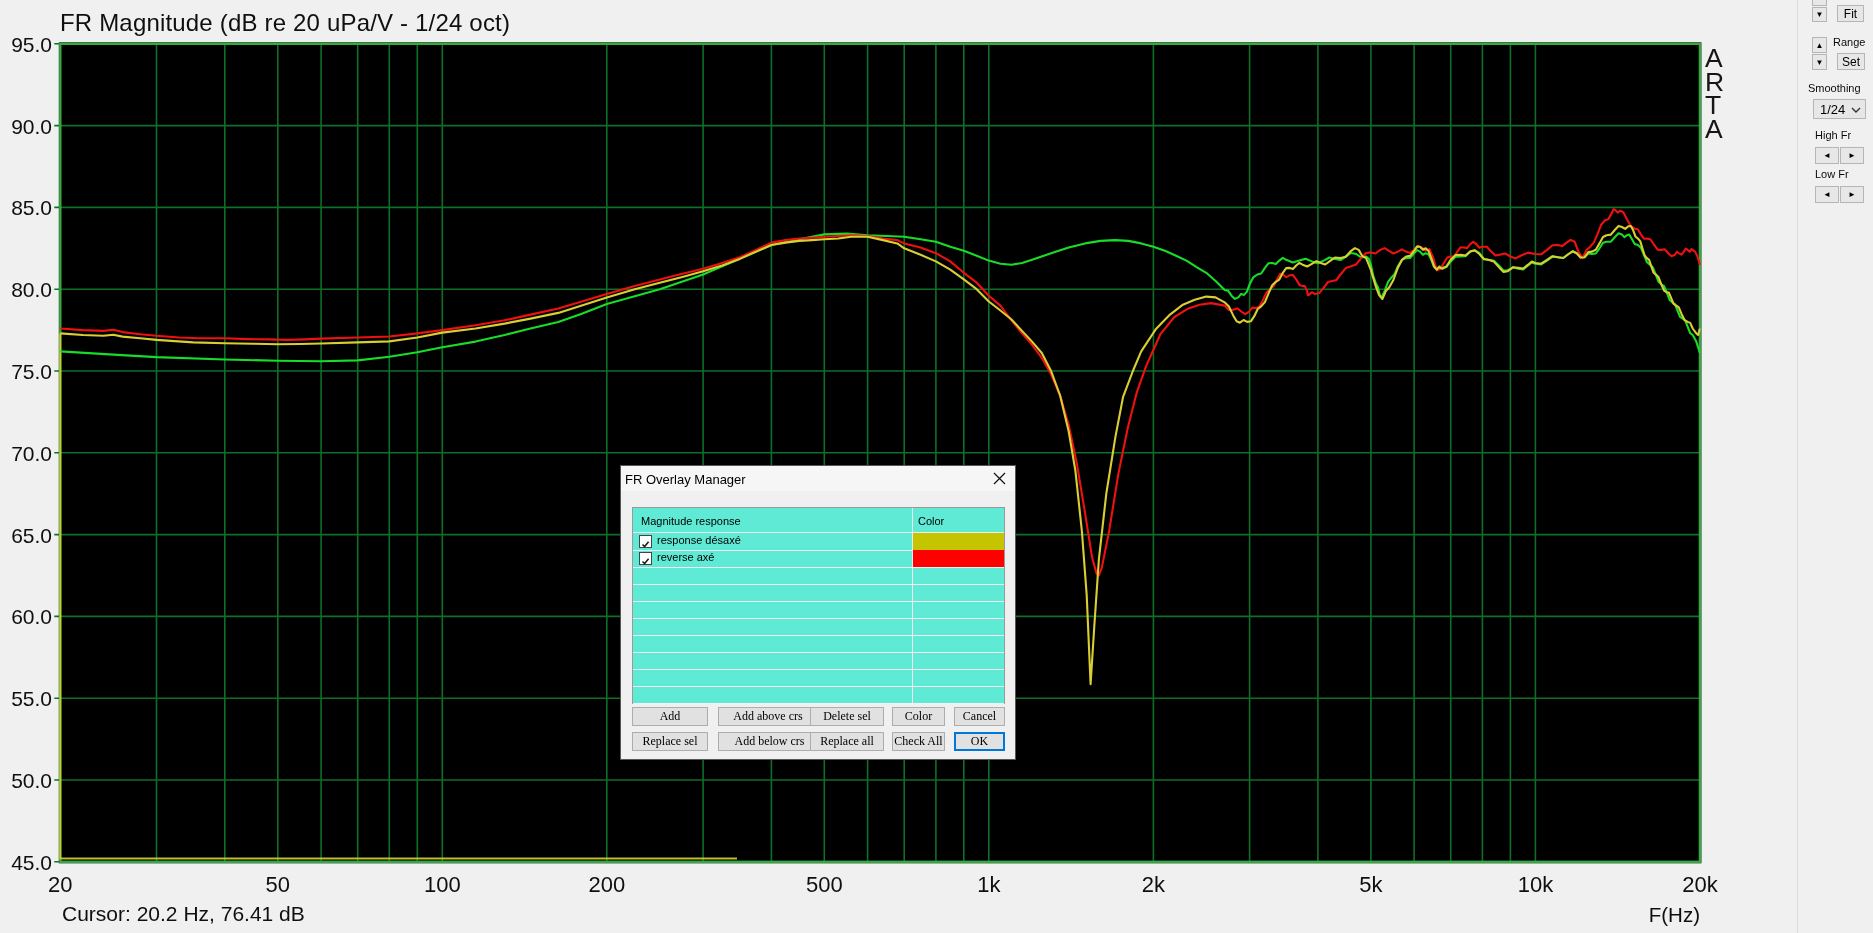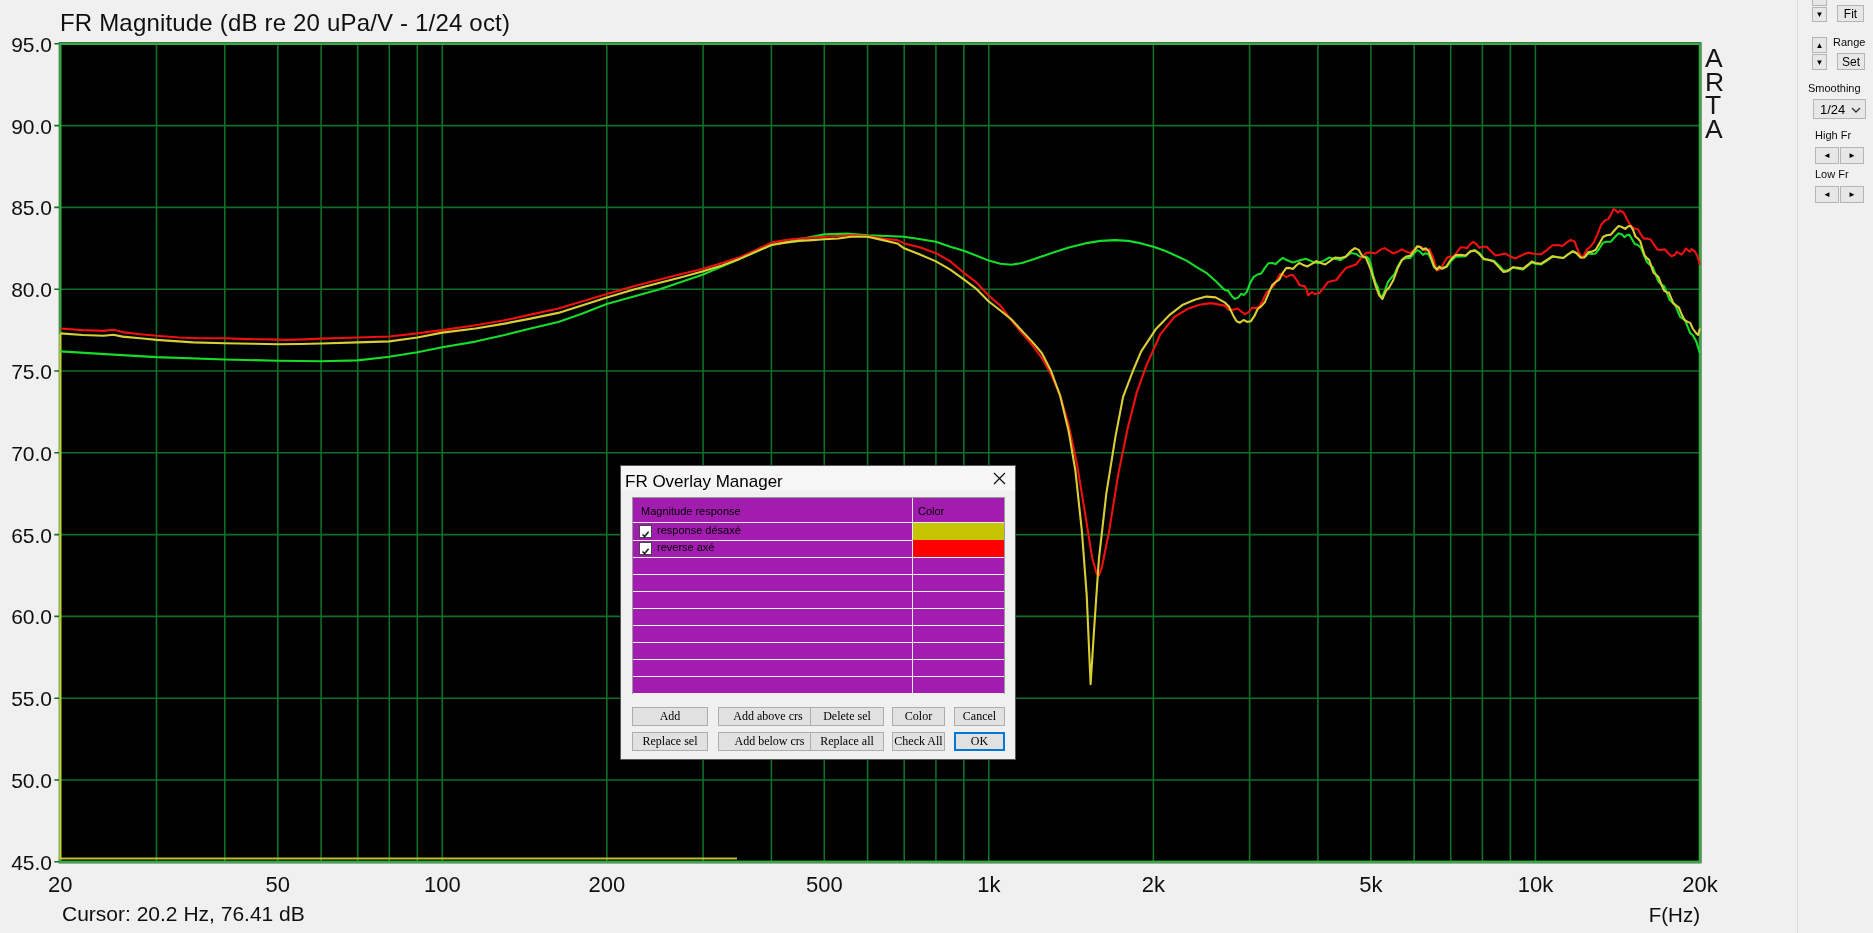--- a/index.html
+++ b/index.html
@@ -61,26 +61,26 @@
     </svg></div>
 <div class="plab" style="left:1815px;top:129px;width:46px">High Fr</div>
 <div class="pbtn" style="left:1815px;top:147px;width:24px;height:17px;font-size:8px">◄</div>
 <div class="pbtn" style="left:1840px;top:147px;width:24px;height:17px;font-size:8px">►</div>
 <div class="plab" style="left:1815px;top:168px;width:46px">Low Fr</div>
 <div class="pbtn" style="left:1815px;top:186px;width:24px;height:17px;font-size:8px">◄</div>
 <div class="pbtn" style="left:1840px;top:186px;width:24px;height:17px;font-size:8px">►</div>
 
 <div class="abs" style="left:620px;top:465px;width:396px;height:295px;background:#f0f0f0;border:1px solid #565656">
   <div class="abs" style="left:0;top:0;width:100%;height:25px;background:#f6f6f6">
-    <span class="abs" style="left:4px;top:6px;font-size:17px;color:#000">FR Overlay Manager</span>
+    <span class="abs" style="left:4px;top:6px;font-size:13px;color:#000">FR Overlay Manager</span>
     <svg class="abs" style="right:9px;top:6px" width="13" height="13" viewBox="0 0 13 13">
         <path d="M1 1 L12 12 M12 1 L1 12" stroke="#111" stroke-width="1.2"></path>
       </svg>
   </div>
-  <div class="abs" style="left:11px;top:31px;width:373px;height:197px;background:#a21caf;border:1px solid #999">
+  <div class="abs" style="left:11px;top:41px;width:373px;height:197px;background:#5eead4;border:1px solid #999">
     <div class="abs" style="left:8px;top:7px;font-size:11px;color:#000">Magnitude response</div>
     <div class="abs" style="left:285px;top:7px;font-size:11px;color:#000">Color</div>
     <div class="abs" style="left:279px;top:0;width:1px;height:195px;background:#ededed"></div>
     <div class="abs" style="left:0;top:24px;width:371px;height:1px;background:#ededed"></div>
     <div class="abs" style="left:0;top:42px;width:371px;height:1px;background:#f3f3f3"></div>
     <div class="abs" style="left:0;top:59px;width:371px;height:1px;background:#f3f3f3"></div>
     <div class="abs" style="left:0;top:76px;width:371px;height:1px;background:#f3f3f3"></div>
     <div class="abs" style="left:0;top:93px;width:371px;height:1px;background:#f3f3f3"></div>
     <div class="abs" style="left:0;top:110px;width:371px;height:1px;background:#f3f3f3"></div>
     <div class="abs" style="left:0;top:127px;width:371px;height:1px;background:#f3f3f3"></div>

